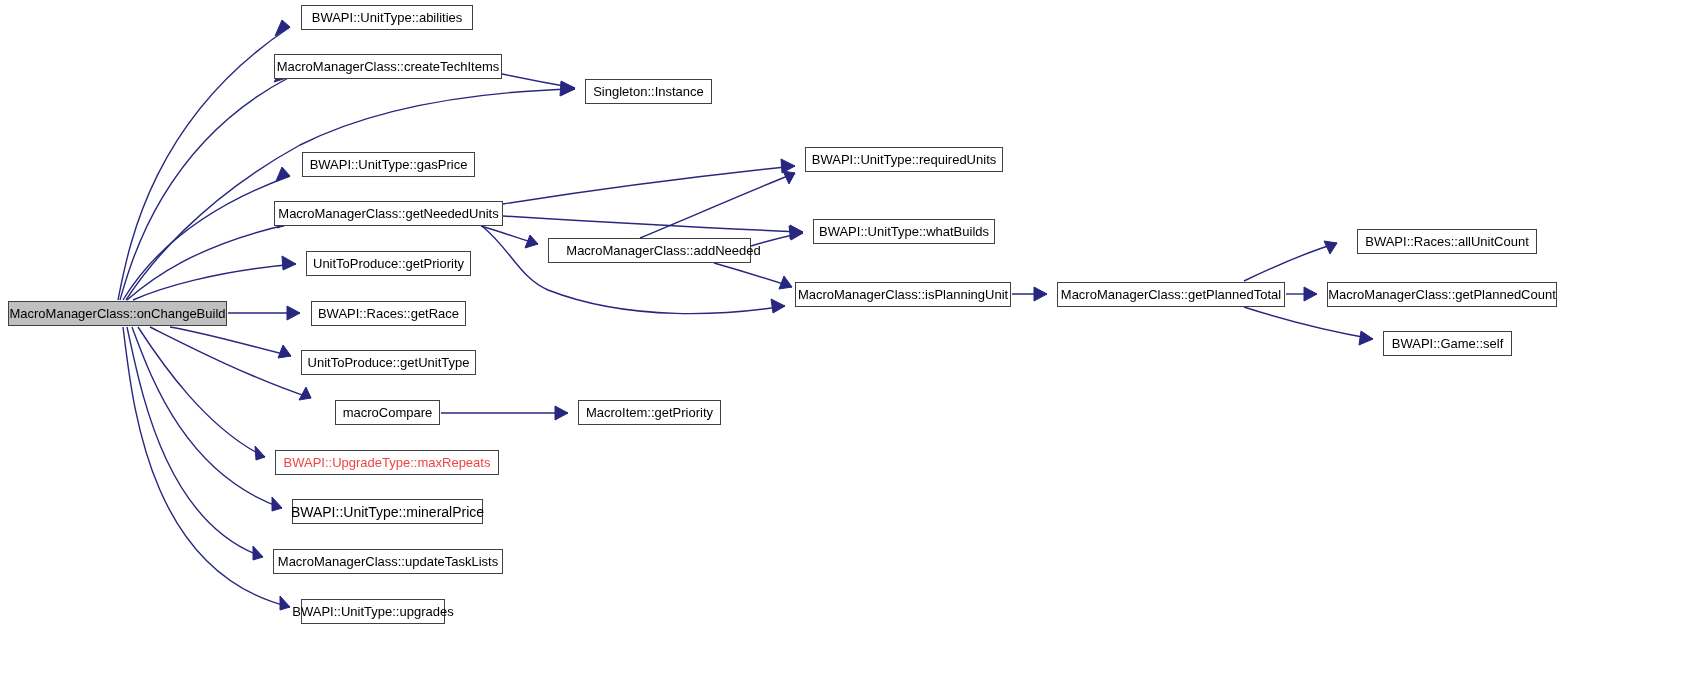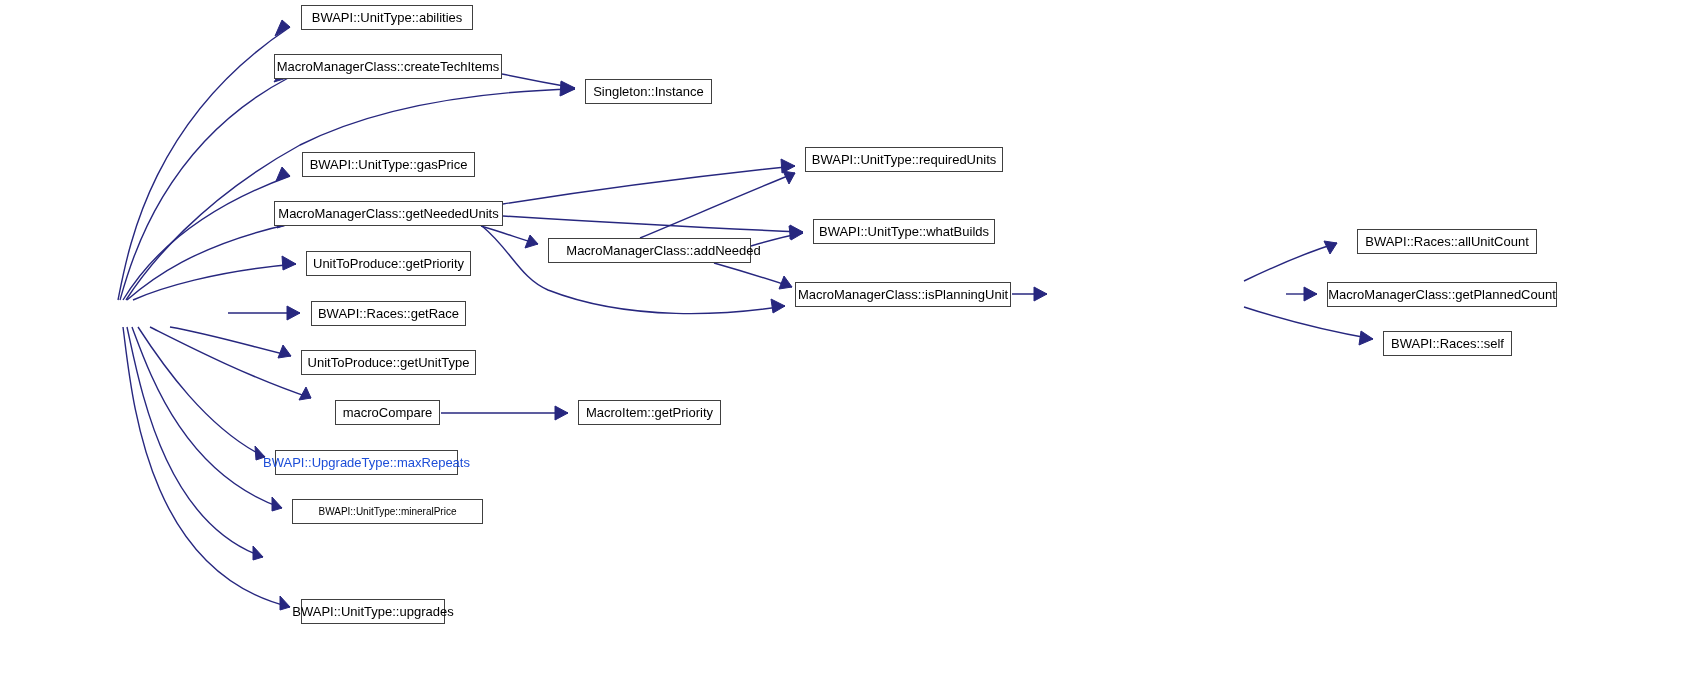--- a/index.html
+++ b/index.html
@@ -160,20 +160,23 @@
       <g>
         <path d="M1244,307 C1278,318 1327,331 1373,339" fill="none" stroke="#27277f" stroke-width="1.4"></path>
         <polygon points="1373,339 1361,331 1359,345" fill="#27277f" stroke="#27277f" stroke-width="1"></polygon>
       </g>
       <g>
         <path d="M441,413 L568,413" fill="none" stroke="#27277f" stroke-width="1.4"></path>
         <polygon points="568,413 555,420 555,406" fill="#27277f" stroke="#27277f" stroke-width="1"></polygon>
       </g>
     </svg>
   <div id="node-layer">
+      <div class="node root" style="left: 8px; top: 301px; width: 219px; height: 25px; background: rgb(191, 191, 191); border-color: rgb(64, 64, 64); color: rgb(0, 0, 0); font-size: 13px;">
+        <span class="node-label">MacroManagerClass::onChangeBuild</span>
+      </div>
       <div class="node" style="left: 301px; top: 5px; width: 172px; height: 25px; background: rgb(255, 255, 255); border-color: rgb(64, 64, 64); color: rgb(0, 0, 0); font-size: 13px;">
         <span class="node-label">BWAPI::UnitType::abilities</span>
       </div>
       <div class="node" style="left: 274px; top: 54px; width: 228px; height: 25px; background: rgb(255, 255, 255); border-color: rgb(64, 64, 64); color: rgb(0, 0, 0); font-size: 13px;">
         <span class="node-label">MacroManagerClass::createTechItems</span>
       </div>
       <div class="node" style="left: 585px; top: 79px; width: 127px; height: 25px; background: rgb(255, 255, 255); border-color: rgb(64, 64, 64); color: rgb(0, 0, 0); font-size: 13px;">
         <span class="node-label">Singleton::Instance</span>
       </div>
       <div class="node" style="left: 302px; top: 152px; width: 173px; height: 25px; background: rgb(255, 255, 255); border-color: rgb(64, 64, 64); color: rgb(0, 0, 0); font-size: 13px;">
@@ -193,41 +196,47 @@
       </div>
       <div class="node" style="left: 306px; top: 251px; width: 165px; height: 25px; background: rgb(255, 255, 255); border-color: rgb(64, 64, 64); color: rgb(0, 0, 0); font-size: 13px;">
         <span class="node-label">UnitToProduce::getPriority</span>
       </div>
       <div class="node" style="left: 795px; top: 282px; width: 216px; height: 25px; background: rgb(255, 255, 255); border-color: rgb(64, 64, 64); color: rgb(0, 0, 0); font-size: 13px;">
         <span class="node-label">MacroManagerClass::isPlanningUnit</span>
       </div>
       <div class="node" style="left: 311px; top: 301px; width: 155px; height: 25px; background: rgb(255, 255, 255); border-color: rgb(64, 64, 64); color: rgb(0, 0, 0); font-size: 13px;">
         <span class="node-label">BWAPI::Races::getRace</span>
       </div>
+      <div class="node" style="left: 1057px; top: 282px; width: 228px; height: 25px; background: rgb(255, 255, 255); border-color: rgb(64, 64, 64); color: rgb(0, 0, 0); font-size: 13px;">
+        <span class="node-label">MacroManagerClass::getPlannedTotal</span>
+      </div>
       <div class="node" style="left: 1357px; top: 229px; width: 180px; height: 25px; background: rgb(255, 255, 255); border-color: rgb(64, 64, 64); color: rgb(0, 0, 0); font-size: 13px;">
         <span class="node-label">BWAPI::Races::allUnitCount</span>
       </div>
       <div class="node" style="left: 1327px; top: 282px; width: 230px; height: 25px; background: rgb(255, 255, 255); border-color: rgb(64, 64, 64); color: rgb(0, 0, 0); font-size: 13px;">
         <span class="node-label">MacroManagerClass::getPlannedCount</span>
       </div>
       <div class="node" style="left: 1383px; top: 331px; width: 129px; height: 25px; background: rgb(255, 255, 255); border-color: rgb(64, 64, 64); color: rgb(0, 0, 0); font-size: 13px;">
-        <span class="node-label">BWAPI::Races::self</span>
+        <span class="node-label">BWAPI::Game::self</span>
       </div>
       <div class="node" style="left: 301px; top: 350px; width: 175px; height: 25px; background: rgb(255, 255, 255); border-color: rgb(64, 64, 64); color: rgb(0, 0, 0); font-size: 13px;">
         <span class="node-label">UnitToProduce::getUnitType</span>
       </div>
       <div class="node" style="left: 335px; top: 400px; width: 105px; height: 25px; background: rgb(255, 255, 255); border-color: rgb(64, 64, 64); color: rgb(0, 0, 0); font-size: 13px;">
         <span class="node-label">macroCompare</span>
       </div>
       <div class="node" style="left: 578px; top: 400px; width: 143px; height: 25px; background: rgb(255, 255, 255); border-color: rgb(64, 64, 64); color: rgb(0, 0, 0); font-size: 13px;">
         <span class="node-label">MacroItem::getPriority</span>
       </div>
-      <div class="node" style="left: 275px; top: 450px; width: 183px; height: 25px; background: rgb(255, 255, 255); border-color: rgb(64, 64, 64); color: #1d4ed8; font-size: 13px;">
+      <div class="node" style="left: 275px; top: 450px; width: 224px; height: 25px; background: rgb(255, 255, 255); border-color: rgb(64, 64, 64); color: #ef4444; font-size: 13px;">
         <span class="node-label">BWAPI::UpgradeType::maxRepeats</span>
       </div>
-      <div class="node" style="left: 292px; top: 499px; width: 191px; height: 25px; background: rgb(255, 255, 255); border-color: rgb(64, 64, 64); color: rgb(0, 0, 0); font-size: 10px;">
+      <div class="node" style="left: 292px; top: 499px; width: 191px; height: 25px; background: rgb(255, 255, 255); border-color: rgb(64, 64, 64); color: rgb(0, 0, 0); font-size: 14px;">
         <span class="node-label">BWAPI::UnitType::mineralPrice</span>
+      </div>
+      <div class="node" style="left: 273px; top: 549px; width: 230px; height: 25px; background: rgb(255, 255, 255); border-color: rgb(64, 64, 64); color: rgb(0, 0, 0); font-size: 13px;">
+        <span class="node-label">MacroManagerClass::updateTaskLists</span>
       </div>
       <div class="node" style="left: 301px; top: 599px; width: 144px; height: 25px; background: rgb(255, 255, 255); border-color: rgb(64, 64, 64); color: rgb(0, 0, 0); font-size: 13px;">
         <span class="node-label">BWAPI::UnitType::upgrades</span>
       </div>
     </div>
 </div>
 
 </body></html>

